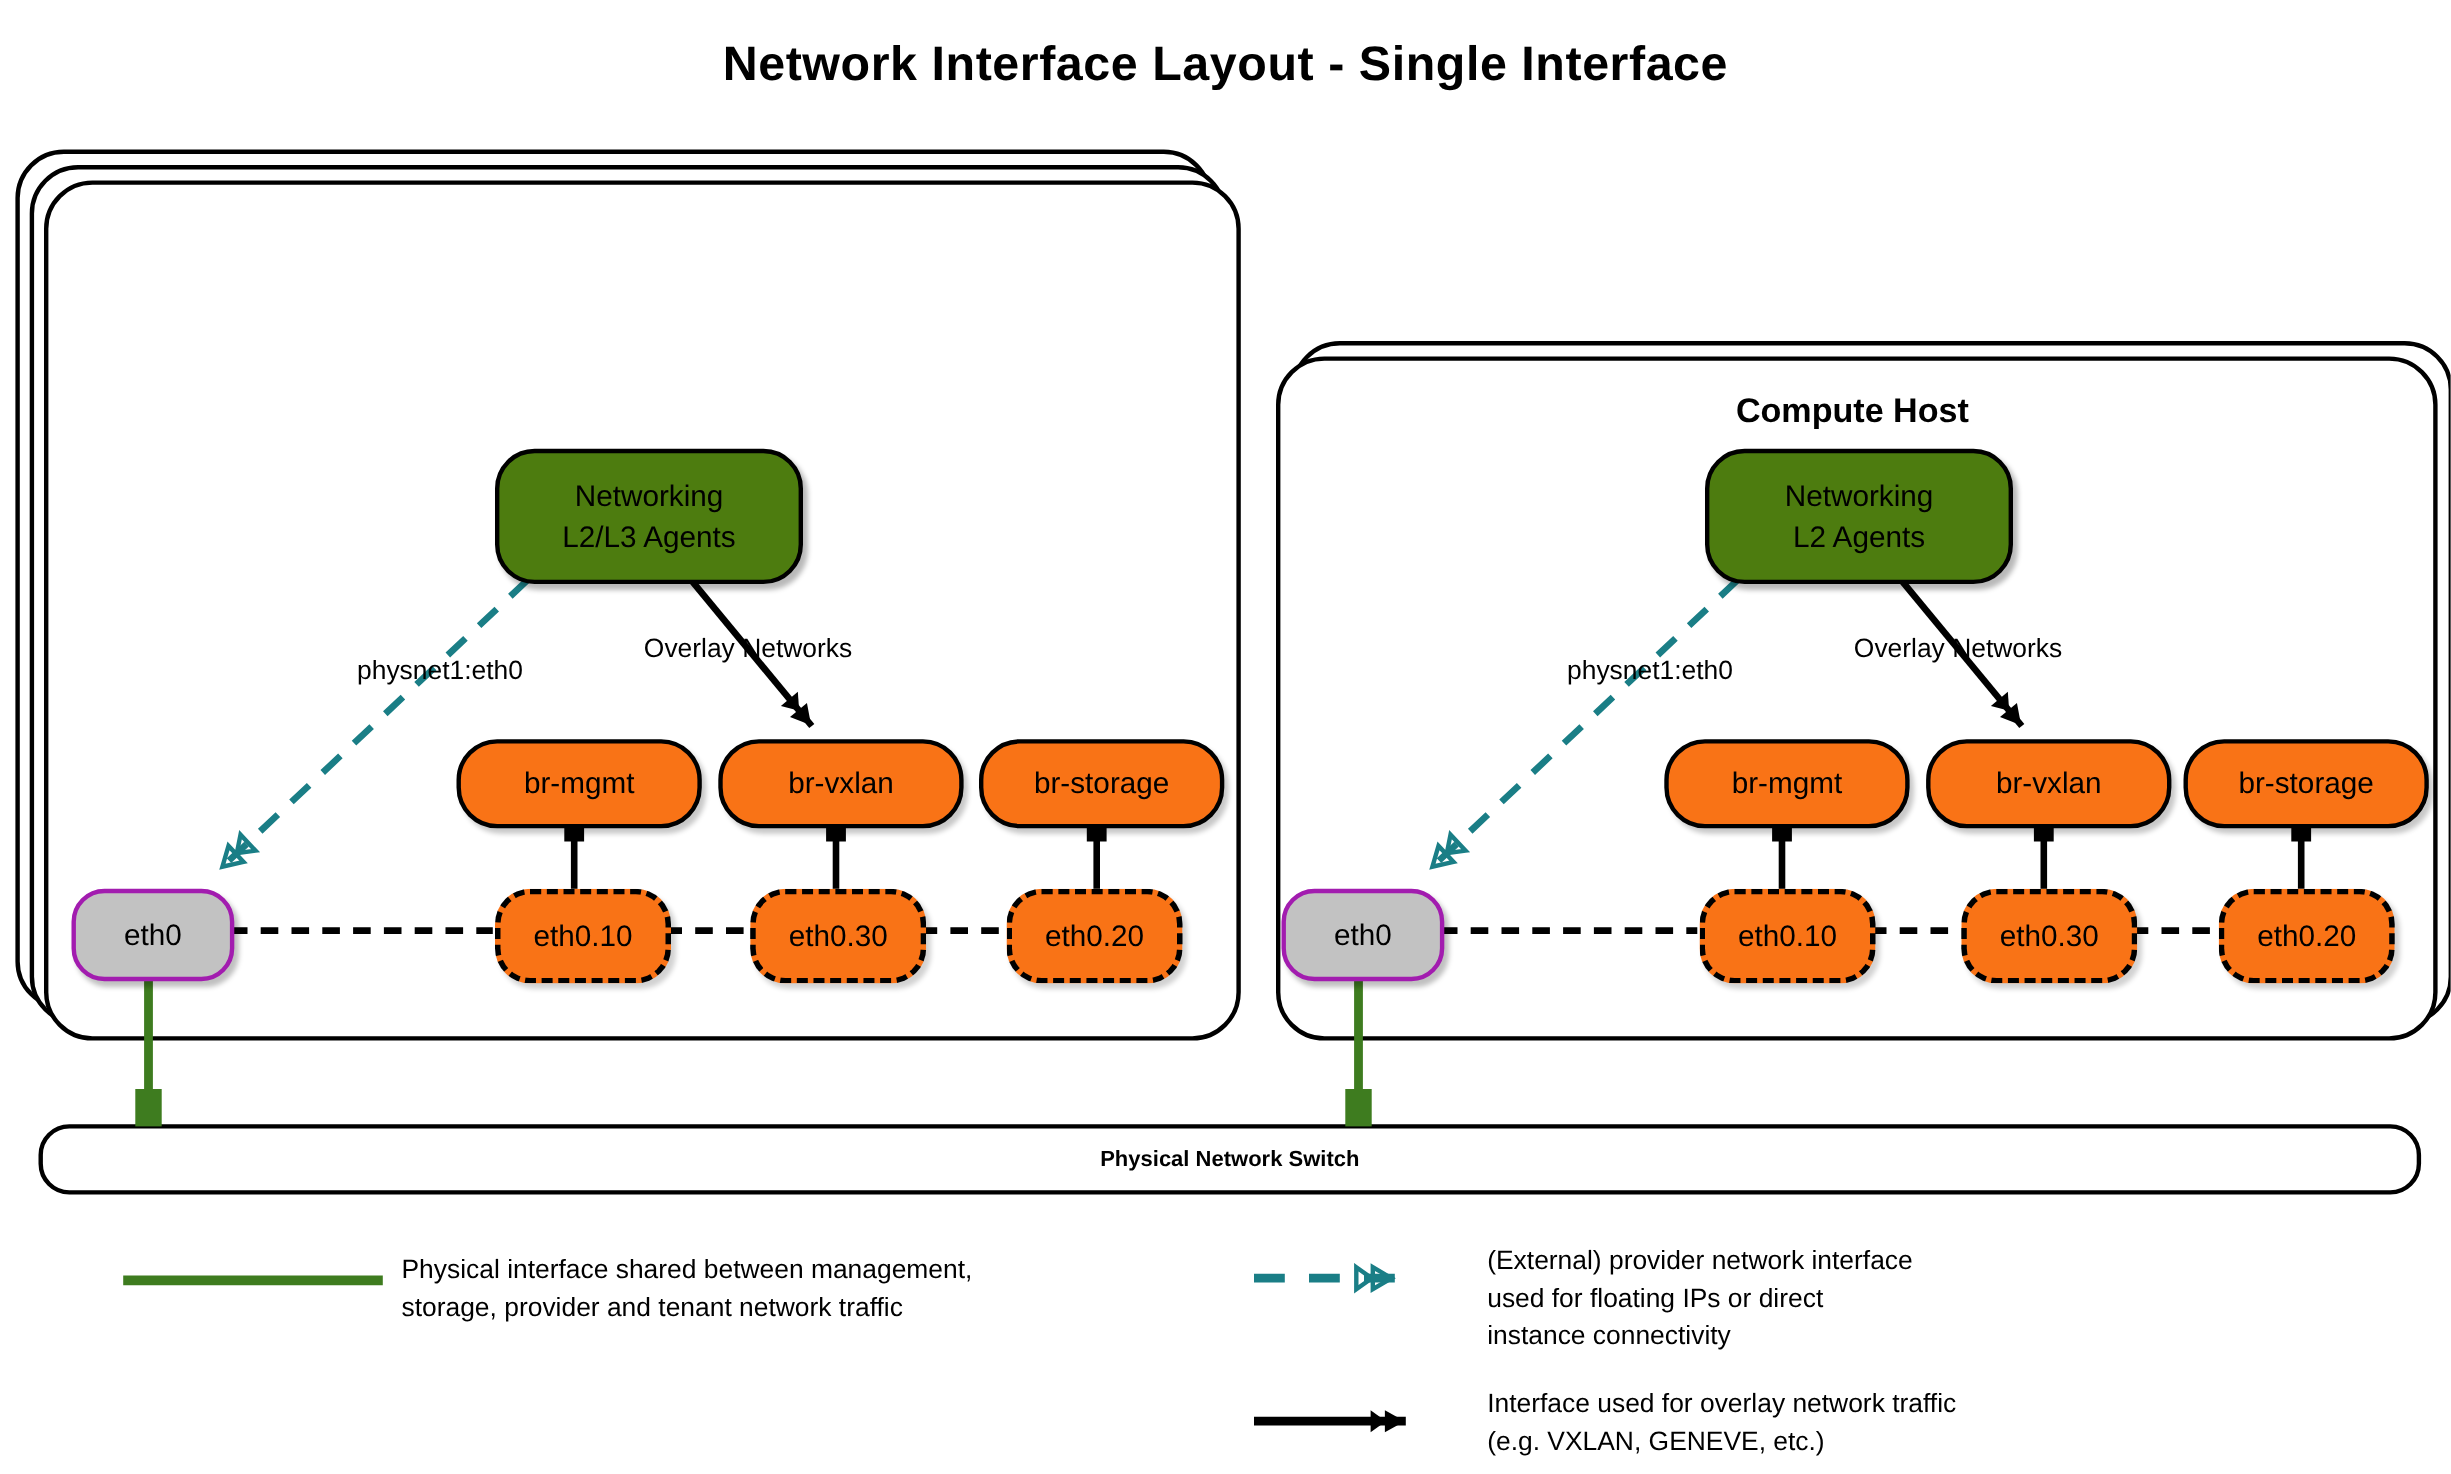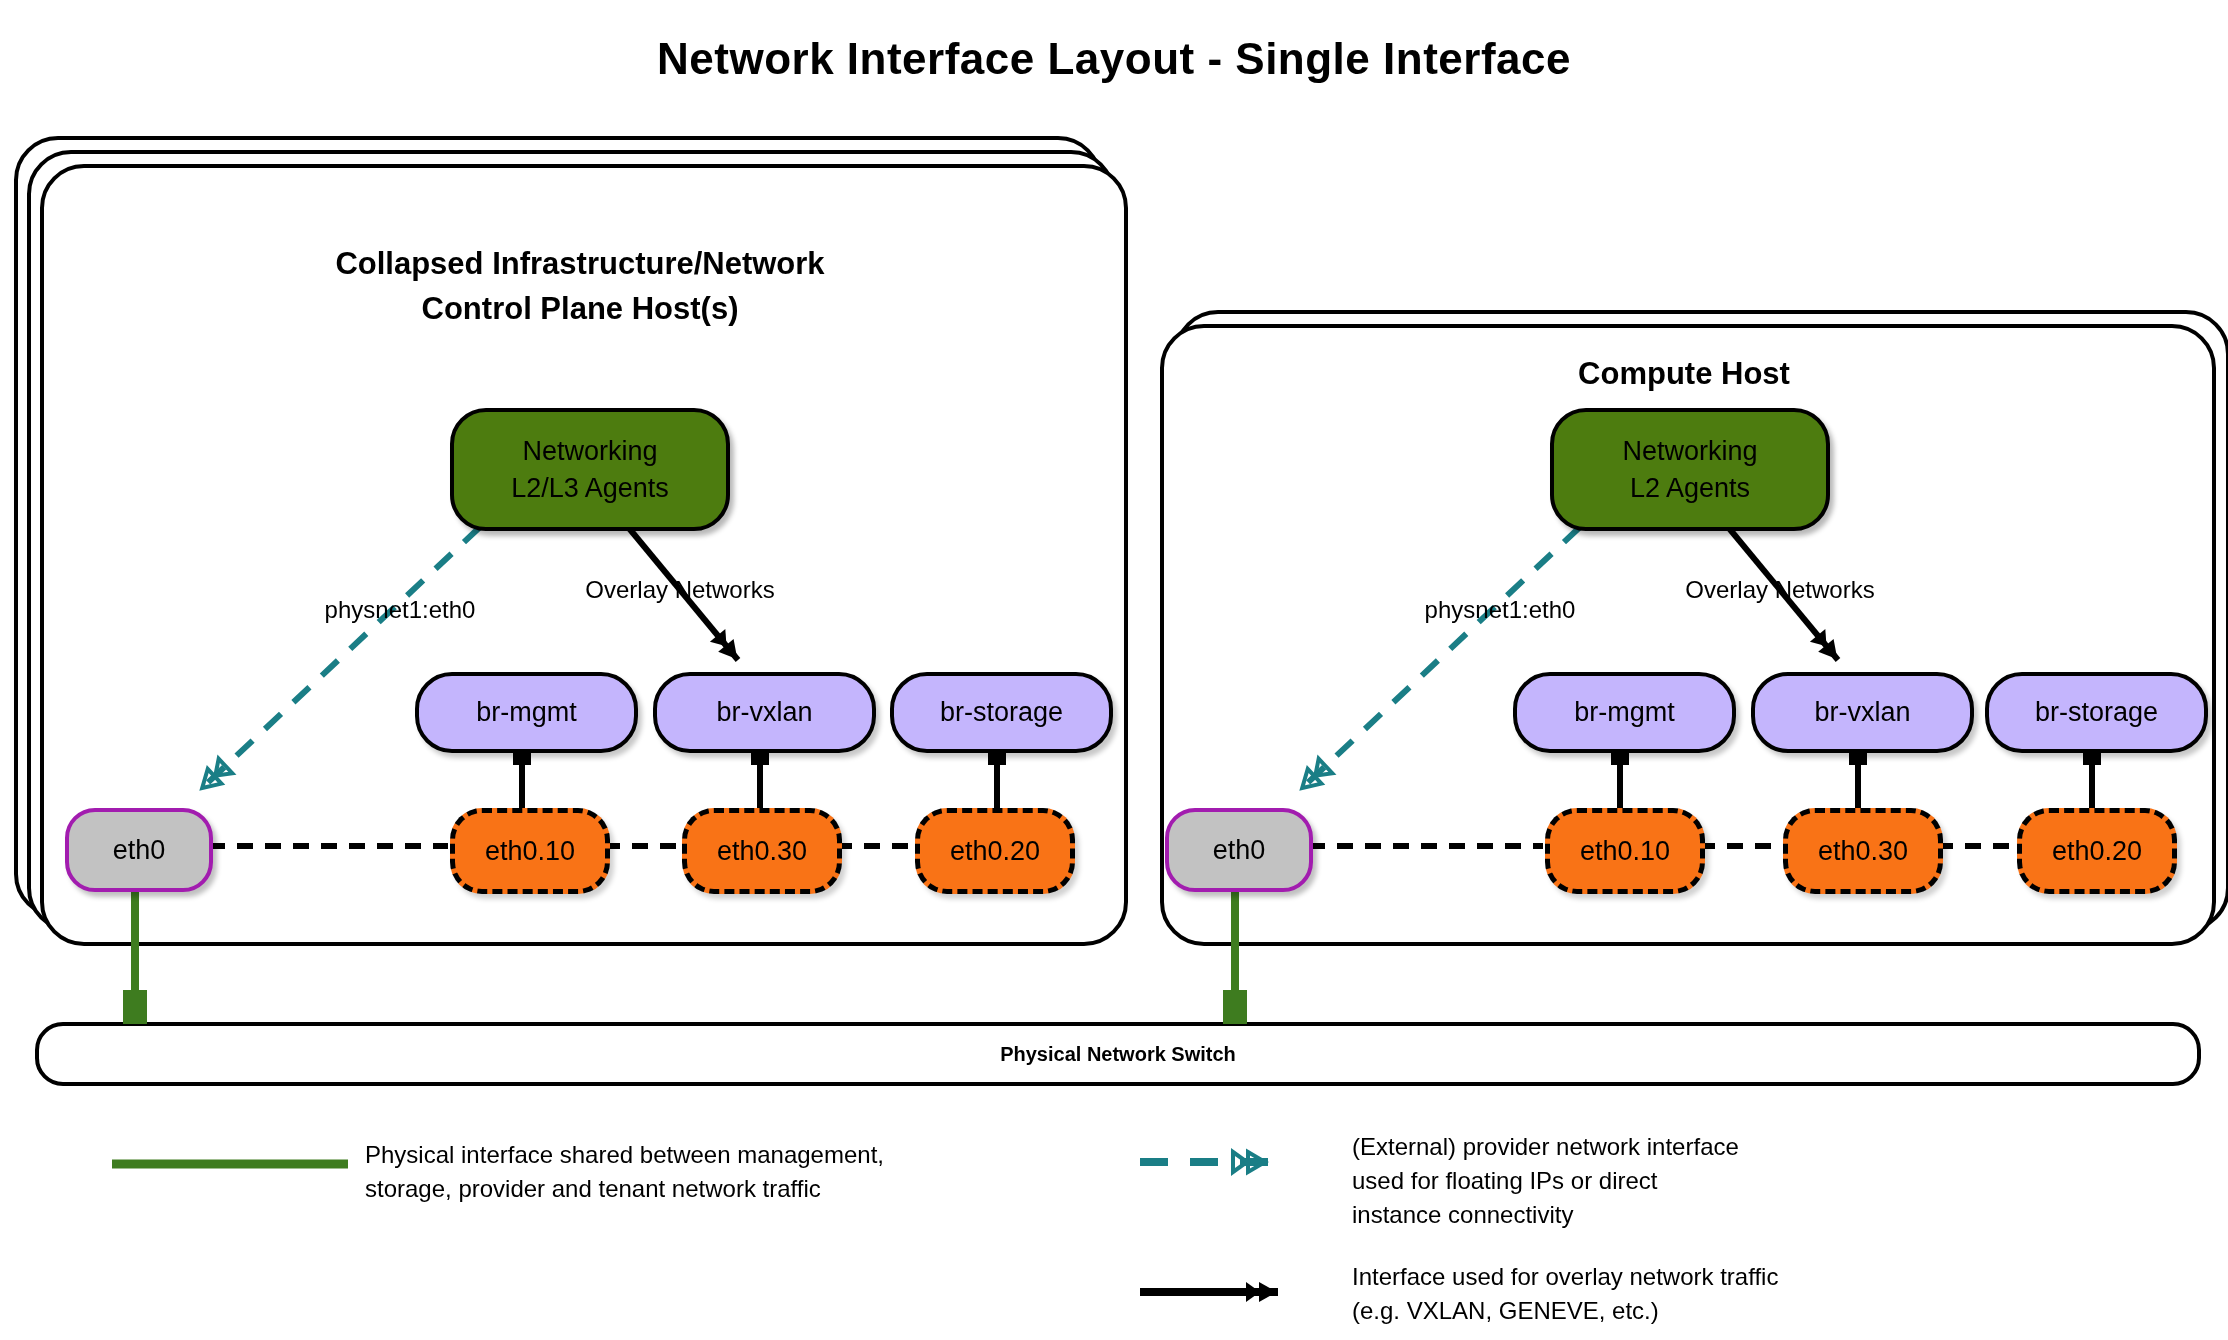--- a/index.html
+++ b/index.html
@@ -17,21 +17,21 @@
   }
   .host-title{
     text-align:center;font-size:31px;font-weight:bold;line-height:1.45;
   }
   .agent-box{
     background:#4d7c0f;border:4px solid #000;border-radius:36px;
     display:flex;flex-direction:column;align-items:center;justify-content:center;
     font-size:27px;line-height:1.35;box-shadow:4px 5px 5px rgba(0,0,0,0.28);
   }
   .pill{
-    background:#c4b5fd;border:4px solid #000;border-radius:37px;
+    background:#f97316;border:4px solid #000;border-radius:37px;
     display:flex;align-items:center;justify-content:center;
     font-size:27px;box-shadow:4px 5px 5px rgba(0,0,0,0.22);
   }
   .vlan{
     background:#f97316;border:5px dashed #000;border-radius:32px;
     display:flex;align-items:center;justify-content:center;
     font-size:27px;box-shadow:4px 5px 5px rgba(0,0,0,0.18);
   }
   .eth0{
     background:#C2C2C2;border:4px solid #a21caf;border-radius:30px;
@@ -114,24 +114,20 @@
     <line x1="1937" y1="846" x2="2015" y2="846" stroke="#000" stroke-width="6" stroke-dasharray="16 12"></line>
 
     <line x1="1235" y1="886" x2="1235" y2="1022" stroke="#3E7C1F" stroke-width="8"></line>
     <rect x="1223" y="990" width="24" height="34" fill="#3E7C1F"></rect>
 
     <line x1="112" y1="1164" x2="348" y2="1164" stroke="#3E7C1F" stroke-width="9"></line>
     <line x1="1140" y1="1162" x2="1268" y2="1162" stroke="#1A7E86" stroke-width="8" stroke-dasharray="28 22" marker-end="url(#mTeal)"></line>
     <line x1="1140" y1="1292" x2="1278" y2="1292" stroke="#000" stroke-width="8" marker-end="url(#mBlack)"></line>
   </svg>
 
-  <div class="abs host-title" style="left:40px;top:242px;width:1080px;">
-    <div>Collapsed Infrastructure/Network</div>
-    <div>Control Plane Host(s)</div>
-  </div>
 
   <div class="abs agent-box" style="left:450px;top:408px;width:272px;height:115px;">
     <div>Networking</div>
     <div>L2/L3 Agents</div>
   </div>
 
   <div class="abs edge-label" style="left:290px;top:596px;width:220px;">physnet1:eth0</div>
   <div class="abs edge-label" style="left:570px;top:576px;width:220px;">Overlay Networks</div>
 
   <div class="abs pill" style="left:415px;top:672px;width:215px;height:73px;">

